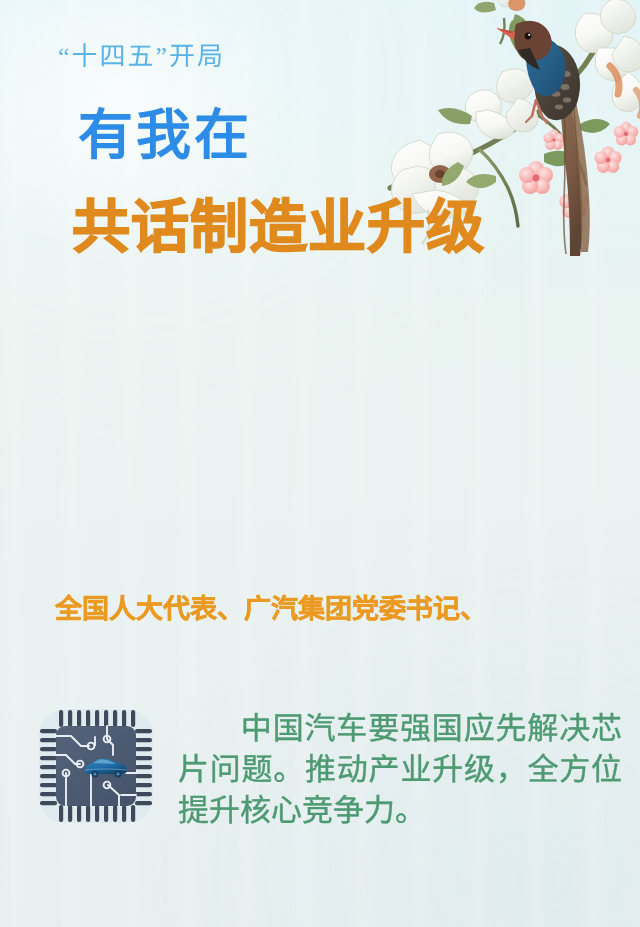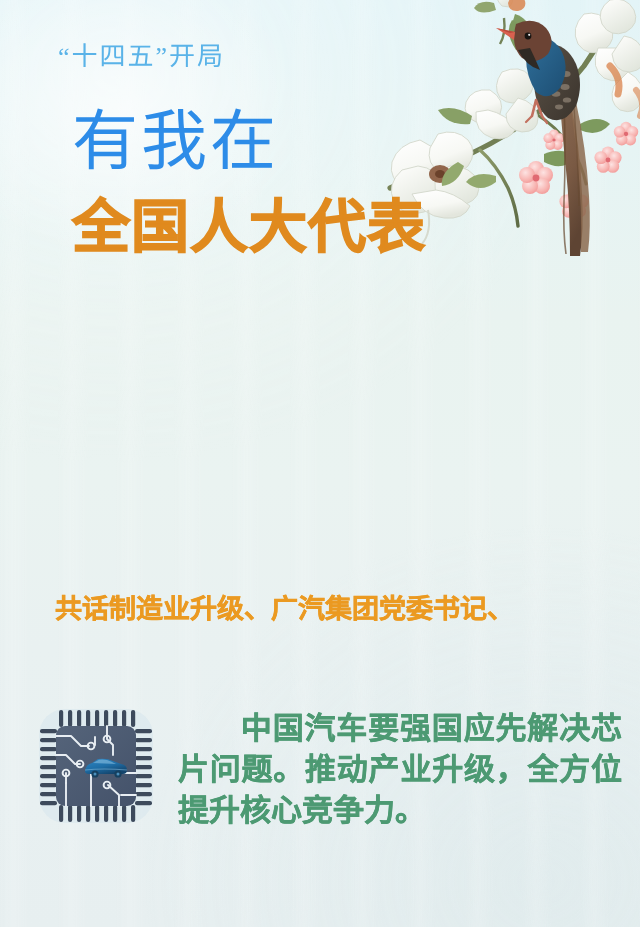--- a/index.html
+++ b/index.html
@@ -47,23 +47,23 @@
   
   .head{position:absolute;left:0;top:0;width:640px;}
   .kicker{
     position:absolute;left:58px;top:44px;
     font-size:26px;line-height:1;letter-spacing:2px;
     color:#5ab3e8;font-weight:400;
     font-family:Liberation Serif, serif;
     white-space:nowrap;
   }
   .title-main{
-    position:absolute;left:72px;top:108px;
-    font-size:66px;line-height:1;letter-spacing:3px;
-    color:#2d8ce8;font-weight:400;white-space:nowrap;
+    position:absolute;left:78px;top:108px;
+    font-size:55px;line-height:1;letter-spacing:3px;
+    color:#2d8ce8;font-weight:700;white-space:nowrap;
   }
   .title-sub{
     position:absolute;left:72px;top:198px;
     font-size:58px;line-height:1;letter-spacing:1px;
     color:#e08a1e;font-weight:bold;white-space:nowrap;
     -webkit-text-stroke:1.5px #e08a1e;
   }
 
   
   .lede{
@@ -84,21 +84,21 @@
   }
   .attrib .ln{display:block;white-space:nowrap;}
 
   
   .quote-wrap{position:absolute;left:0;top:700px;width:640px;height:170px;}
   .chip{position:absolute;left:33px;top:3px;width:126px;height:126px;}
   .chip svg{display:block;width:100%;height:100%;}
   .quote{
     position:absolute;left:178px;top:8px;width:444px;
     color:#4d9a73;font-size:31px;line-height:41px;
-    font-weight:bold;text-align:justify;text-align-last:left;
+    font-weight:normal;text-align:justify;text-align-last:left;
     -webkit-text-stroke:.4px #4d9a73;
   }
   .quote .indent{display:inline-block;width:62px;}
 </style>
 </head>
 <body>
 
 <div class="poster">
 
   <div class="texture"></div>
@@ -264,26 +264,26 @@
 
         <path d="M152 106 L148 122 M152 106 L158 122" stroke="#c2705f" stroke-width="2.6" fill="none" stroke-linecap="round"></path>
         <path d="M148 122 L142 128 M158 122 L163 129" stroke="#c2705f" stroke-width="2.2" fill="none" stroke-linecap="round"></path>
       </g>
     </svg>
   </div>
 
   <div class="head">
     <div class="kicker">“十四五”开局</div>
     <div class="title-main">有我在</div>
-    <div class="title-sub">全国人大代表</div>
+    <div class="title-sub">共话制造业升级</div>
   </div>
 
 
   <div class="attrib">
-    <span class="ln">共话制造业升级、广汽集团党委书记、</span>
+    <span class="ln">全国人大代表、广汽集团党委书记、</span>
   </div>
 
   <div class="quote-wrap">
 
     <div class="chip">
       <svg viewBox="0 0 126 126" xmlns="http://www.w3.org/2000/svg">
         <defs>
           <linearGradient id="chipBody" x1="0" y1="0" x2="1" y2="1">
             <stop offset="0%" stop-color="#55647a"></stop>
             <stop offset="100%" stop-color="#44526a"></stop>

